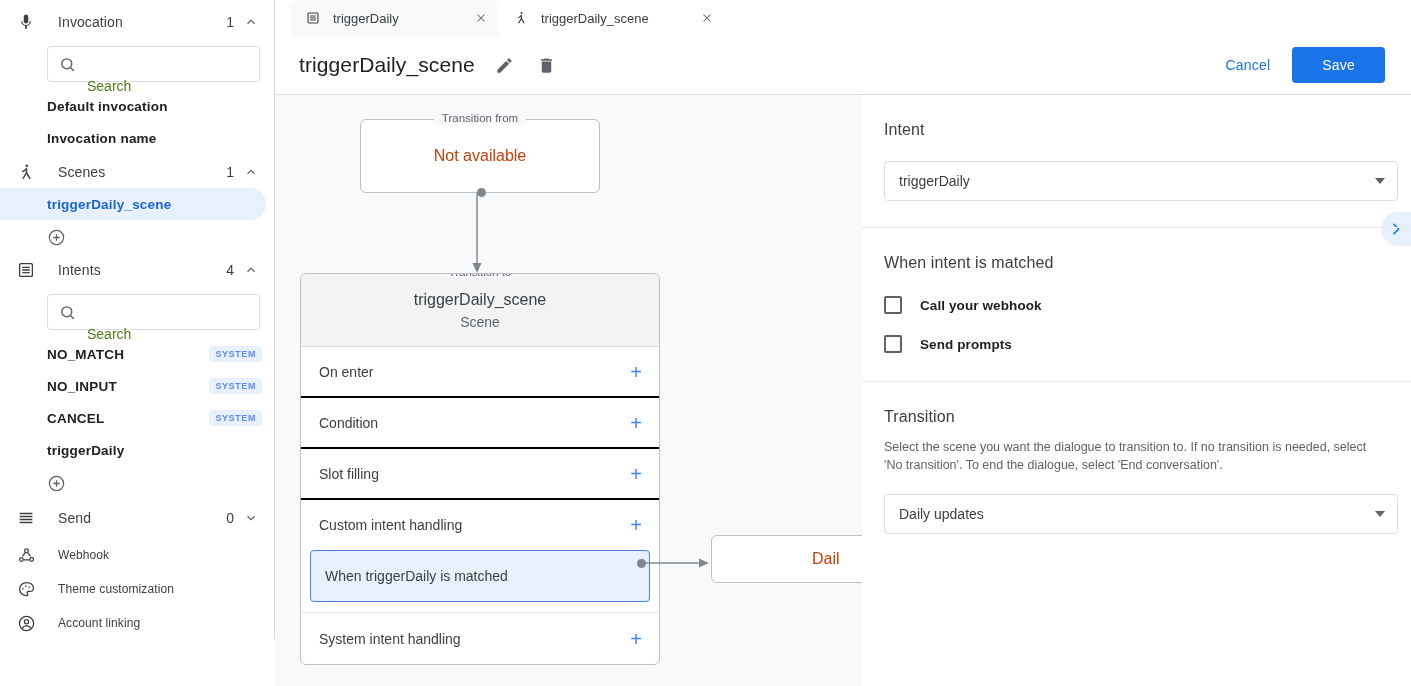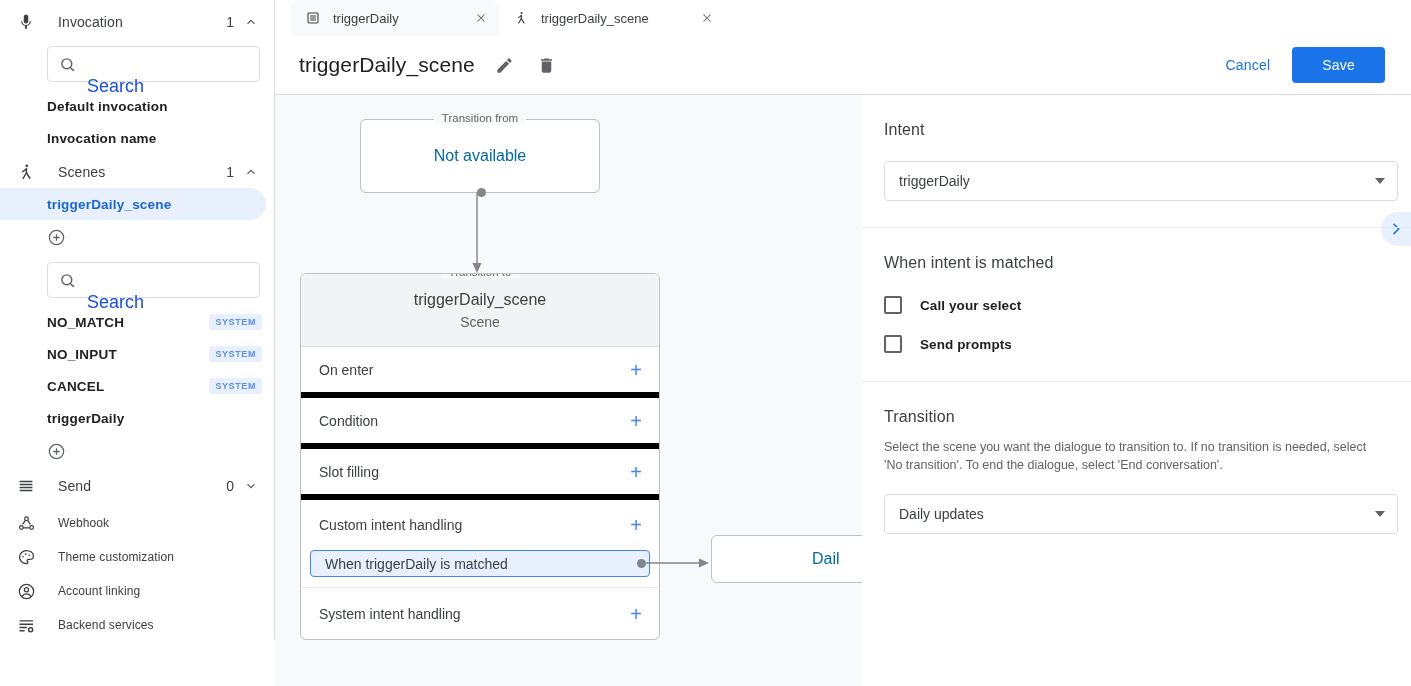--- a/index.html
+++ b/index.html
@@ -24,21 +24,21 @@
   .nav-section .ico { width: 24px; height: 24px; flex: 0 0 24px; display:flex; align-items:center; justify-content:center; color:#3c4043; }
   .nav-section .lbl { flex: 1; margin-left: 20px; font-size: 14px; color: #3c4043; letter-spacing: .1px; }
   .nav-section .cnt { font-size: 14px; color: #3c4043; margin-right: 10px; }
   .nav-section .chev { width: 14px; height: 14px; color:#5f6368; display:flex;align-items:center;justify-content:center; }
 
   .searchbox {
     margin: 8px 14px 8px 47px; height: 36px; border: 1px solid #dadce0;
     border-radius: 4px; display: flex; align-items: center; padding: 0 10px; cursor: text;
   }
   .searchbox .sico { width:18px;height:18px;color:#5f6368; flex:0 0 18px; display:flex;align-items:center;justify-content:center;}
-  .searchbox .stxt { margin-left: 11px; font-size: 18px; color: #1d4ed8; margin-top: 44px; }
+  .searchbox .stxt { margin-left: 11px; font-size: 14px; color: #4d7c0f; margin-top: 44px; }
 
   .leaf {
     height: 32px; display: flex; align-items: center;
     padding-left: 47px; padding-right: 12px; font-size: 13.5px;
     color: #202124; font-weight: bold; cursor: pointer; letter-spacing: .2px;
   }
   .leaf.selected {
     background: #e8f0fe; color: #1967d2; border-radius: 0 16px 16px 0;
     margin-right: 8px; font-weight: bold;
   }
@@ -89,47 +89,47 @@
     width: 587px; flex: 0 0 587px; overflow: hidden;
   }
 
   
   .gbox { position: absolute; border: 1px solid #bdc1c6; border-radius: 6px; background: #fff; }
   .gbox > .legend {
     position: absolute; top: -8px; left: 50%; transform: translateX(-50%);
     background: #f8f9fa; padding: 0 8px; font-size: 11.5px; color: #5f6368; white-space: nowrap;
   }
   .gbox-body { display:flex; align-items:center; justify-content:center; height:100%; }
-  .gbox-body .t { font-size: 16px; color: #0369a1; }
+  .gbox-body .t { font-size: 16px; color: #c2410c; }
 
   .scene-card {
     position: absolute; border: 1px solid #bdc1c6; border-radius: 6px;
     background: #fff; overflow: hidden;
   }
   .scene-card > .legend {
     position: absolute; top: -8px; left: 50%; transform: translateX(-50%);
     background: #f8f9fa; padding: 0 8px; font-size: 11.5px; color: #5f6368; z-index: 3; white-space:nowrap;
   }
   .scene-head {
     background: #f1f3f4; height: 73px; display:flex; flex-direction:column;
     align-items:center; justify-content:center; border-bottom:1px solid #dadce0;
   }
   .scene-head .nm { font-size: 16px; color: #3c4043; }
   .scene-head .sub { font-size: 14px; color: #5f6368; margin-top: 5px; }
   .scene-row {
     height: 51px; display: flex; align-items: center; padding: 0 17px 0 18px;
-    border-bottom: 6px solid #000000; font-size: 14px; color: #3c4043; cursor: pointer;
+    border-bottom: 2px solid #000000; font-size: 14px; color: #3c4043; cursor: pointer;
   }
   .scene-row.last { border-bottom: none; }
   .scene-row .rl { flex: 1; }
   .scene-row .plus { color: #4285f4; font-size: 20px; line-height: 1; cursor: pointer; font-weight: 300; }
   .handler-wrap { padding: 0 9px 10px 9px; border-bottom: 1px solid #e8eaed; }
   .handler {
     background: #e8f0fe; border: 1px solid #4285f4; border-radius: 4px;
-    height: 27px; display: flex; align-items: center; padding-left: 14px;
+    height: 52px; display: flex; align-items: center; padding-left: 14px;
     font-size: 14px; color: #3c4043; cursor: pointer;
   }
   .dot { position: absolute; width: 9px; height: 9px; border-radius: 50%; background: #80868b; }
 
   
   .panel { flex: 1; background: #fff; border-top: 1px solid #dadce0; position: relative; overflow: hidden; }
   .panel-sec { padding: 24px 40px 22px 22px; border-bottom: 1px solid #e8eaed; position: relative; }
   .panel-sec.nb { border-bottom: none; }
   .sec-title { font-size: 16px; color: #3c4043; letter-spacing: .1px; }
   .sec-desc { font-size: 12.5px; color: #5f6368; line-height: 1.45; margin-top: 12px; max-width: 498px;}
@@ -216,20 +216,35 @@
 
     <div class="addrow">
       <span class="pico">
         <svg width="19" height="19" viewBox="0 0 24 24" fill="none" stroke="currentColor" stroke-width="1.6">
             <circle cx="12" cy="12" r="9"></circle>
             <path d="M12 8v8M8 12h8"></path>
           </svg>
       </span>
     </div>
 
+    <div class="nav-section">
+      <span class="ico">
+        <svg width="18" height="18" viewBox="0 0 24 24" fill="none" stroke="currentColor" stroke-width="1.7">
+            <rect x="3.5" y="3.5" width="17" height="17" rx="1.6"></rect>
+            <path d="M7 8.5h10M7 12h10M7 15.5h10"></path>
+          </svg>
+      </span>
+      <span class="lbl">Intents</span>
+      <span class="cnt">4</span>
+      <span class="chev">
+        <svg width="14" height="14" viewBox="0 0 24 24" fill="none" stroke="currentColor" stroke-width="2">
+            <path d="M6 15l6-6 6 6"></path>
+          </svg>
+      </span>
+    </div>
 
     <div class="searchbox">
       <span class="sico">
         <svg width="17" height="17" viewBox="0 0 24 24" fill="none" stroke="currentColor" stroke-width="2">
             <circle cx="11" cy="11" r="7"></circle>
             <path d="M16.5 16.5L21 21"></path>
           </svg>
       </span>
       <span class="stxt">Search</span>
     </div>
@@ -450,21 +465,21 @@
           <div class="select" style="width:514px;">
             <span class="sv">triggerDaily</span>
             <span class="caret"></span>
           </div>
         </div>
 
         <div class="panel-sec" style="padding-top:26px; padding-bottom:28px;">
           <div class="sec-title">When intent is matched</div>
           <div class="check-row" style="margin-top:24px;">
             <span class="cbox"></span>
-            <span class="cl">Call your select</span>
+            <span class="cl">Call your webhook</span>
           </div>
           <div class="check-row" style="margin-top:21px;">
             <span class="cbox"></span>
             <span class="cl">Send prompts</span>
           </div>
         </div>
 
         <div class="panel-sec nb" style="padding-top:26px;">
           <div class="sec-title">Transition</div>
           <div class="sec-desc">Select the scene you want the dialogue to transition to. If no transition is needed, select 'No transition'. To end the dialogue, select 'End conversation'.</div>

